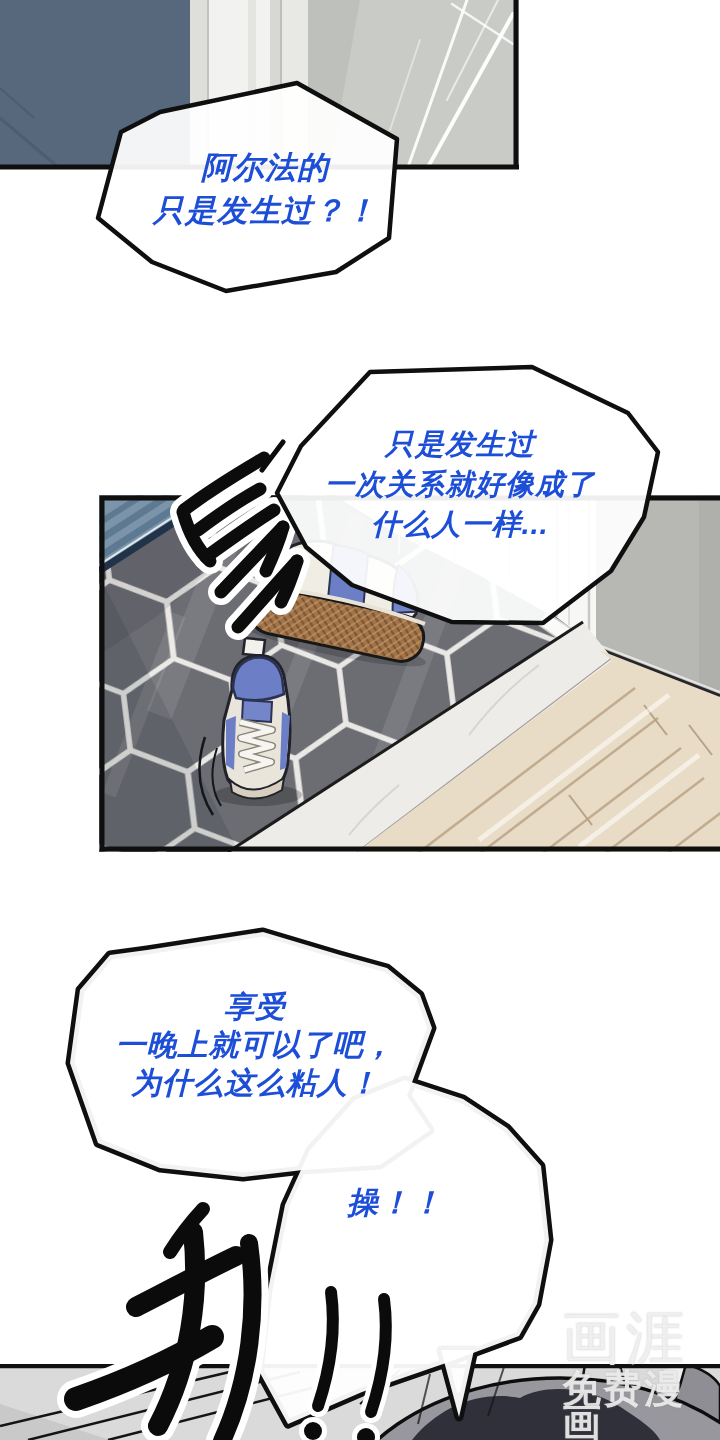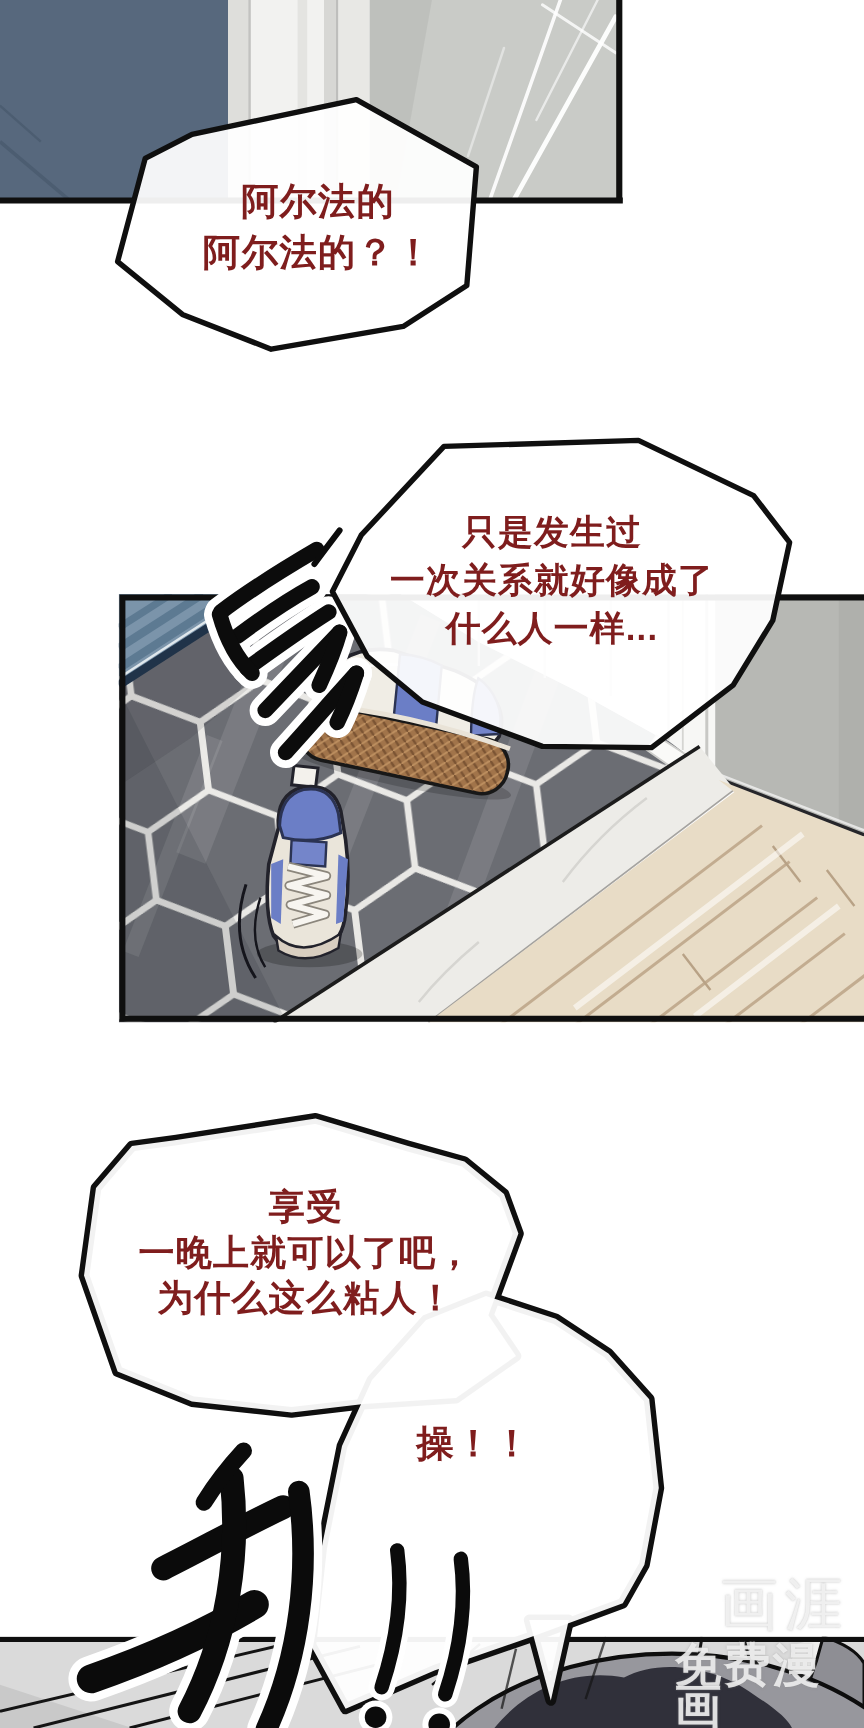--- a/index.html
+++ b/index.html
@@ -1,26 +1,26 @@
 <!DOCTYPE html>
 <html><head>
 <meta charset="utf-8">
 <style>
   html,body{margin:0;padding:0;background:#ffffff;}
   .page{position:relative;width:720px;height:1440px;background:#ffffff;overflow:hidden;
         font-family:"Liberation Sans","DejaVu Sans",sans-serif;}
   .abs{position:absolute;}
-  .btxt{position:absolute;text-align:center;color:#7f1d1d;font-weight:700;letter-spacing:1px;}
+  .btxt{position:absolute;text-align:center;color:#1d4ed8;font-weight:700;letter-spacing:1px;font-style:italic;}
   .t1{left:95px;top:146px;width:340px;font-size:31px;line-height:43px;}
   .t2{left:280px;top:424px;width:360px;font-size:29px;line-height:40px;}
   .t3{left:70px;top:988px;width:370px;font-size:30px;line-height:38px;}
   .t4{left:315px;top:1184px;width:160px;font-size:31px;line-height:38px;}
   .wm{left:562px;top:1308px;width:158px;}
-  .wm .logo{font-size:48px;font-weight:400;letter-spacing:6px;color:rgba(242,242,242,0.93);
-            text-shadow:0 0 2px rgba(140,140,140,0.55);line-height:60px;margin-left:38px;}
+  .wm .logo{font-size:58px;font-weight:400;letter-spacing:6px;color:rgba(242,242,242,0.93);
+            text-shadow:0 0 2px rgba(140,140,140,0.55);line-height:60px;}
   .wm .tag{font-size:39px;font-weight:700;letter-spacing:2px;color:rgba(238,238,238,0.9);
            text-shadow:0 0 2px rgba(140,140,140,0.5);line-height:34px;margin-top:4px;}
 </style>
 </head>
 <body>
 
 <div class="page">
 
   <svg class="abs" style="left:0;top:0" width="530" height="171" viewBox="0 0 530 171">
     <rect x="0" y="0" width="190" height="167" fill="#57687d"></rect>
@@ -256,21 +256,21 @@
         <path d="M331,1292 C336,1330 330,1370 318,1406" stroke-width="12"></path>
         <path d="M384,1299 C389,1337 383,1376 371,1412" stroke-width="12"></path>
       </g>
       <circle cx="313" cy="1431" r="9" fill="#0b0b0b" stroke="none"></circle>
       <circle cx="366" cy="1437" r="9" fill="#0b0b0b" stroke="none"></circle>
     </g>
   </svg>
 
   <div class="btxt t1">
     <div>阿尔法的</div>
-    <div>阿尔法的？！</div>
+    <div>只是发生过？！</div>
   </div>
   <div class="btxt t3">
     <div>享受</div>
     <div>一晚上就可以了吧，</div>
     <div>为什么这么粘人！</div>
   </div>
   <div class="btxt t2">
     <div>只是发生过</div>
     <div>一次关系就好像成了</div>
     <div>什么人一样...</div>

